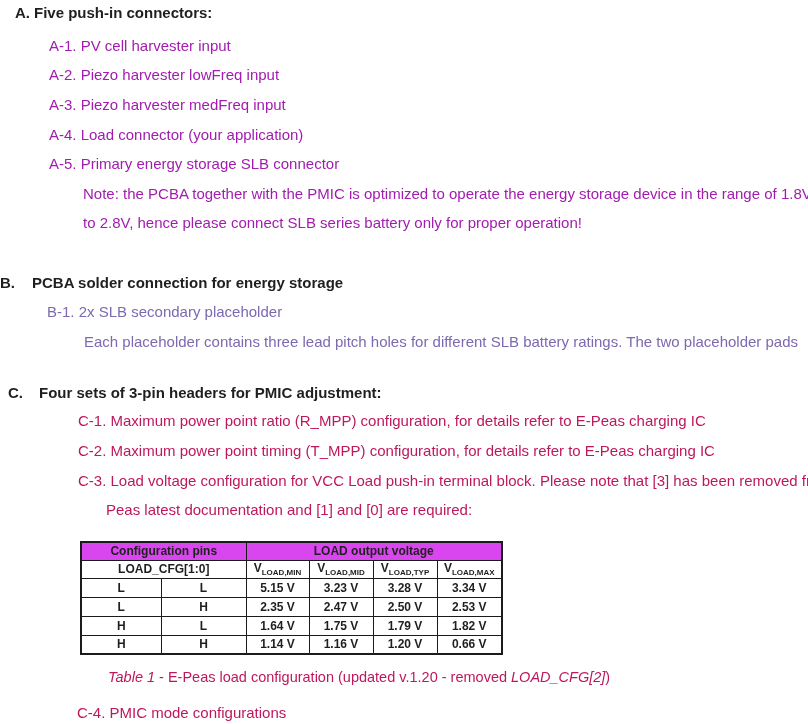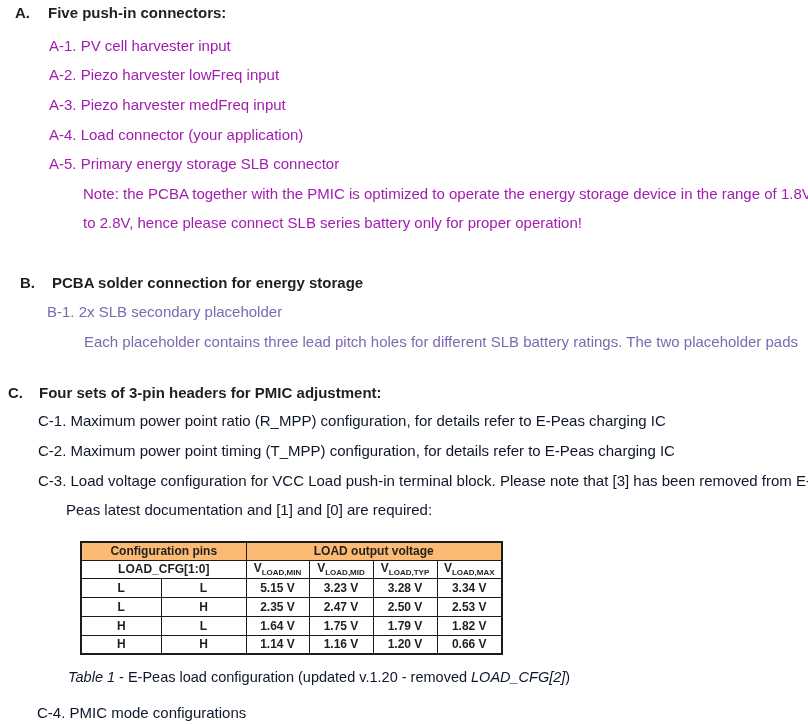--- a/index.html
+++ b/index.html
@@ -10,60 +10,60 @@
     background:#ffffff;
     font-family:"Liberation Sans", sans-serif;
     color:#1f1f1e;
     overflow:hidden;
   }
   .line { position:absolute; white-space:nowrap; font-size:15px; line-height:18px; }
   .heading { font-weight:bold; color:#1f1f1e; }
   .heading .sec-label { display:inline-block; }
   .olive  { color:#a21caf; }
   .purple { color:#7D69AF; }
-  .red    { color:#0f172a; }
+  .red    { color:#be185d;margin-left:40px; }
 
   table.cfg {
     position:absolute; left:80px; top:541px;
     width:421px;
     border-collapse:collapse; table-layout:fixed;
     font-size:12px; font-weight:bold; text-align:center;
     border:2px solid #1b1b1b;
   }
   table.cfg td {
     border:1px solid #1b1b1b;
     height:18px; padding:0 2px;
     vertical-align:middle;
     color:#1f1f1e;
   }
   table.cfg tr.data-row td { height:19px; }
-  td.green-hd { background:#fdba74; }
+  td.green-hd { background:#d946ef; }
   td.red-hd   { color:#C0302D; }
   td.orange-hd{ color:#DAA43C; }
   td.orange-hd sub { font-size:8px; font-weight:bold;margin-top:24px; }
   .caption { font-size:14.5px; }
   .caption .ital { font-style:italic; }
 </style>
 </head>
 <body>
 
 <div class="page">
 
   <div class="line heading" style="left:15px; top:4px;">
-    <span class="sec-label">A.</span><span style="margin-left:18px;">Five push-in connectors:</span>
+    <span class="sec-label">A.</span><span style="margin-left:4px;">Five push-in connectors:</span>
   </div>
   <div class="line olive" style="left:49px; top:37px;">A-1. PV cell harvester input</div>
   <div class="line olive" style="left:49px; top:66px;">A-2. Piezo harvester lowFreq input</div>
   <div class="line olive" style="left:49px; top:96px;">A-3. Piezo harvester medFreq input</div>
   <div class="line olive" style="left:49px; top:126px;">A-4. Load connector (your application)</div>
   <div class="line olive" style="left:49px; top:155px;">A-5. Primary energy storage SLB connector</div>
   <div class="line olive" style="left:83px; top:185px;">Note: the PCBA together with the PMIC is optimized to operate the energy storage device in the range of 1.8V</div>
   <div class="line olive" style="left:83px; top:214px;">to 2.8V, hence please connect SLB series battery only for proper operation!</div>
 
-  <div class="line heading" style="left:20px; top:274px;">
+  <div class="line heading" style="left:0; top:274px;">
     <span class="sec-label">B.</span><span style="margin-left:17px;">PCBA solder connection for energy storage</span>
   </div>
   <div class="line purple" style="left:47px; top:303px;">B-1. 2x SLB secondary placeholder</div>
   <div class="line purple" style="left:84px; top:333px;">Each placeholder contains three lead pitch holes for different SLB battery ratings. The two placeholder pads</div>
 
   <div class="line heading" style="left:8px; top:384px;">
     <span class="sec-label">C.</span><span style="margin-left:16px;">Four sets of 3-pin headers for PMIC adjustment:</span>
   </div>
   <div class="line red" style="left:38px; top:412px;">C-1. Maximum power point ratio (R_MPP) configuration, for details refer to E-Peas charging IC</div>
   <div class="line red" style="left:38px; top:442px;">C-2. Maximum power point timing (T_MPP) configuration, for details refer to E-Peas charging IC</div>

